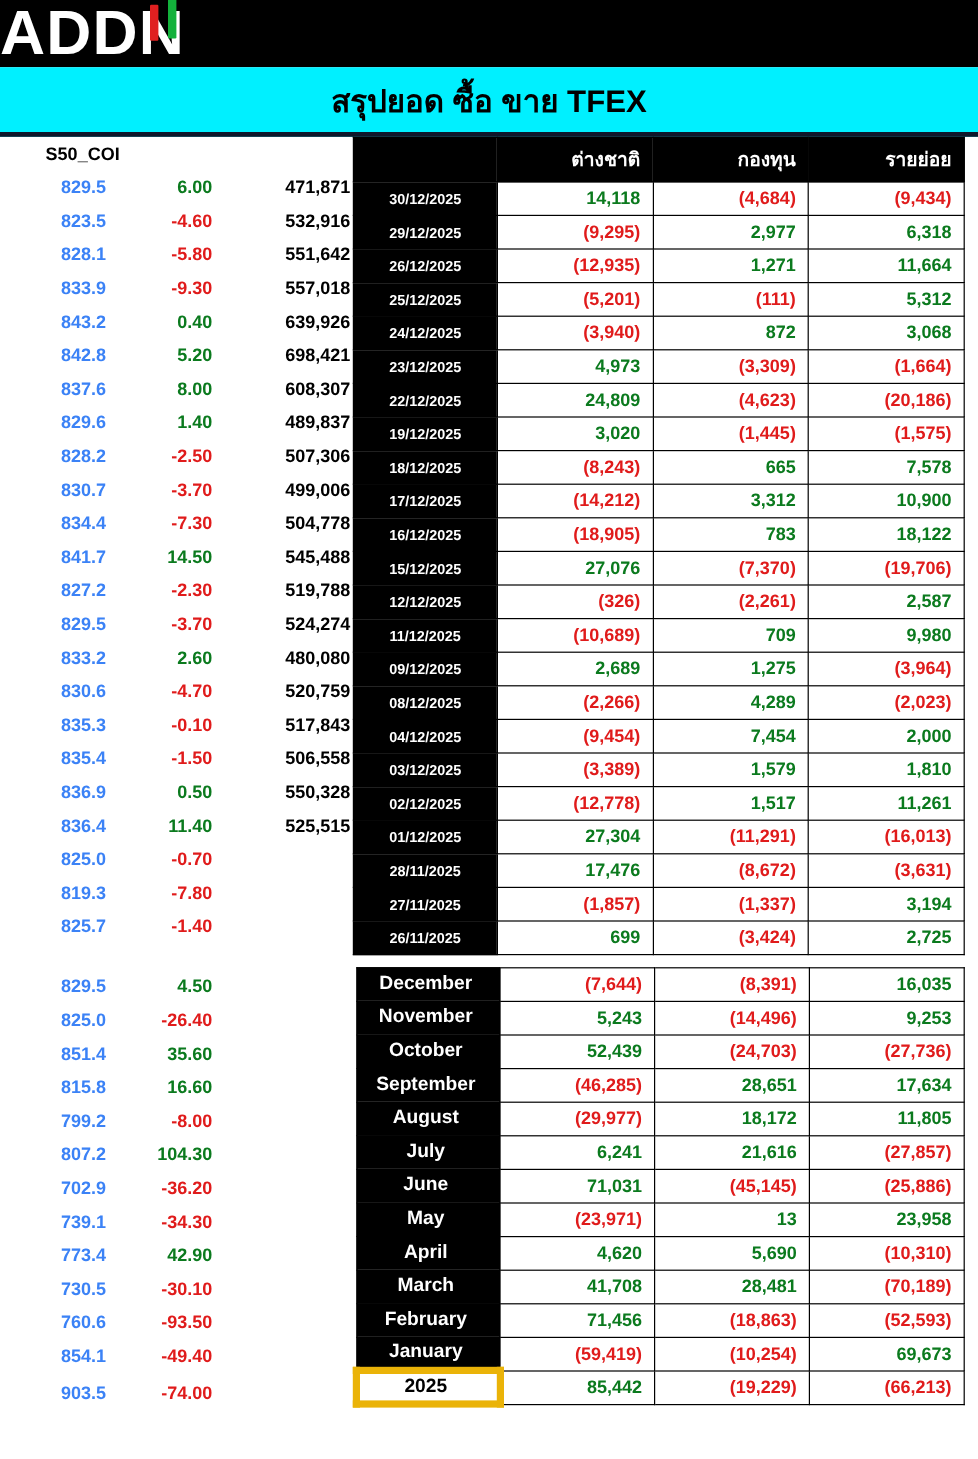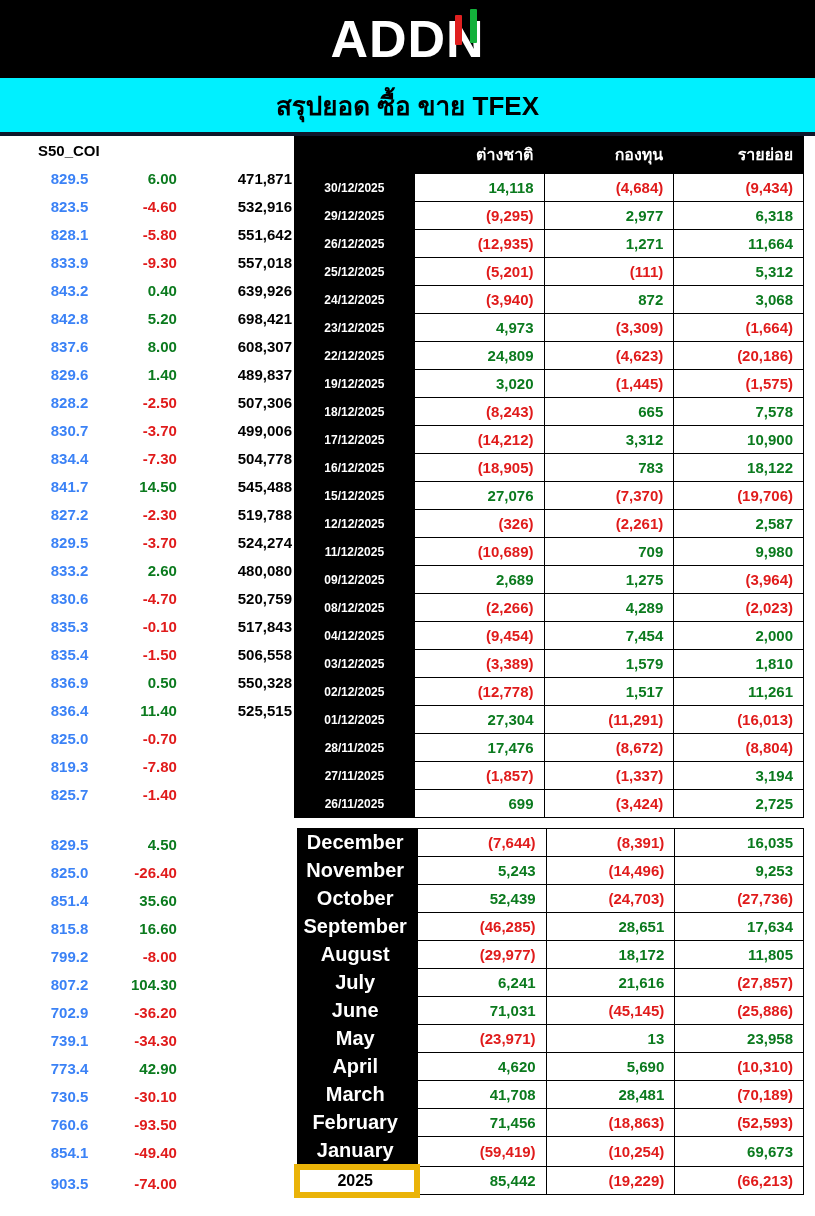--- a/index.html
+++ b/index.html
@@ -12,24 +12,24 @@
     width: 815px;
     height: 1216px;
     position: relative;
     background: #ffffff;
     overflow: hidden;
   }
 
   
   .brandbar {
     background: #000000;
-    height: 78px;
+    height: 56px;
     display: flex;
     align-items: center;
-    justify-content: center;
+    justify-content: flex-start;
     text-decoration: underline;
   }
   .brand-text {
     font-size: 52px;
     font-weight: bold;
     letter-spacing: 1px;
     color: #ffffff;
     font-family: "Liberation Sans", sans-serif;
     display: flex;
     align-items: center;
@@ -138,21 +138,21 @@
     text-align: center;
     width: 120px;
     padding: 2px 4px;
     font-size: 12px;
   }
   .right-block td.month-cell {
     background: #000000;
     color: #ffffff;
     text-align: center;
     width: 120px;
-    font-size: 20px;
+    font-size: 16px;
   }
   .right-block td.year-cell {
     background: #ffffff;
     color: #000000;
     text-align: center;
     width: 120px;
     font-size: 16px;
     border: 6px solid #eab308;
   }
   .col-w { width: 130px; }
@@ -507,21 +507,21 @@
             <tr>
               <td class="date-cell">01/12/2025</td>
               <td class="col-w pos">27,304</td>
               <td class="col-w neg">(11,291)</td>
               <td class="col-w neg">(16,013)</td>
             </tr>
             <tr>
               <td class="date-cell">28/11/2025</td>
               <td class="col-w pos">17,476</td>
               <td class="col-w neg">(8,672)</td>
-              <td class="col-w neg">(8,804)</td>
+              <td class="col-w neg">(3,631)</td>
             </tr>
             <tr>
               <td class="date-cell">27/11/2025</td>
               <td class="col-w neg">(1,857)</td>
               <td class="col-w neg">(1,337)</td>
               <td class="col-w pos">3,194</td>
             </tr>
             <tr>
               <td class="date-cell">26/11/2025</td>
               <td class="col-w pos">699</td>

